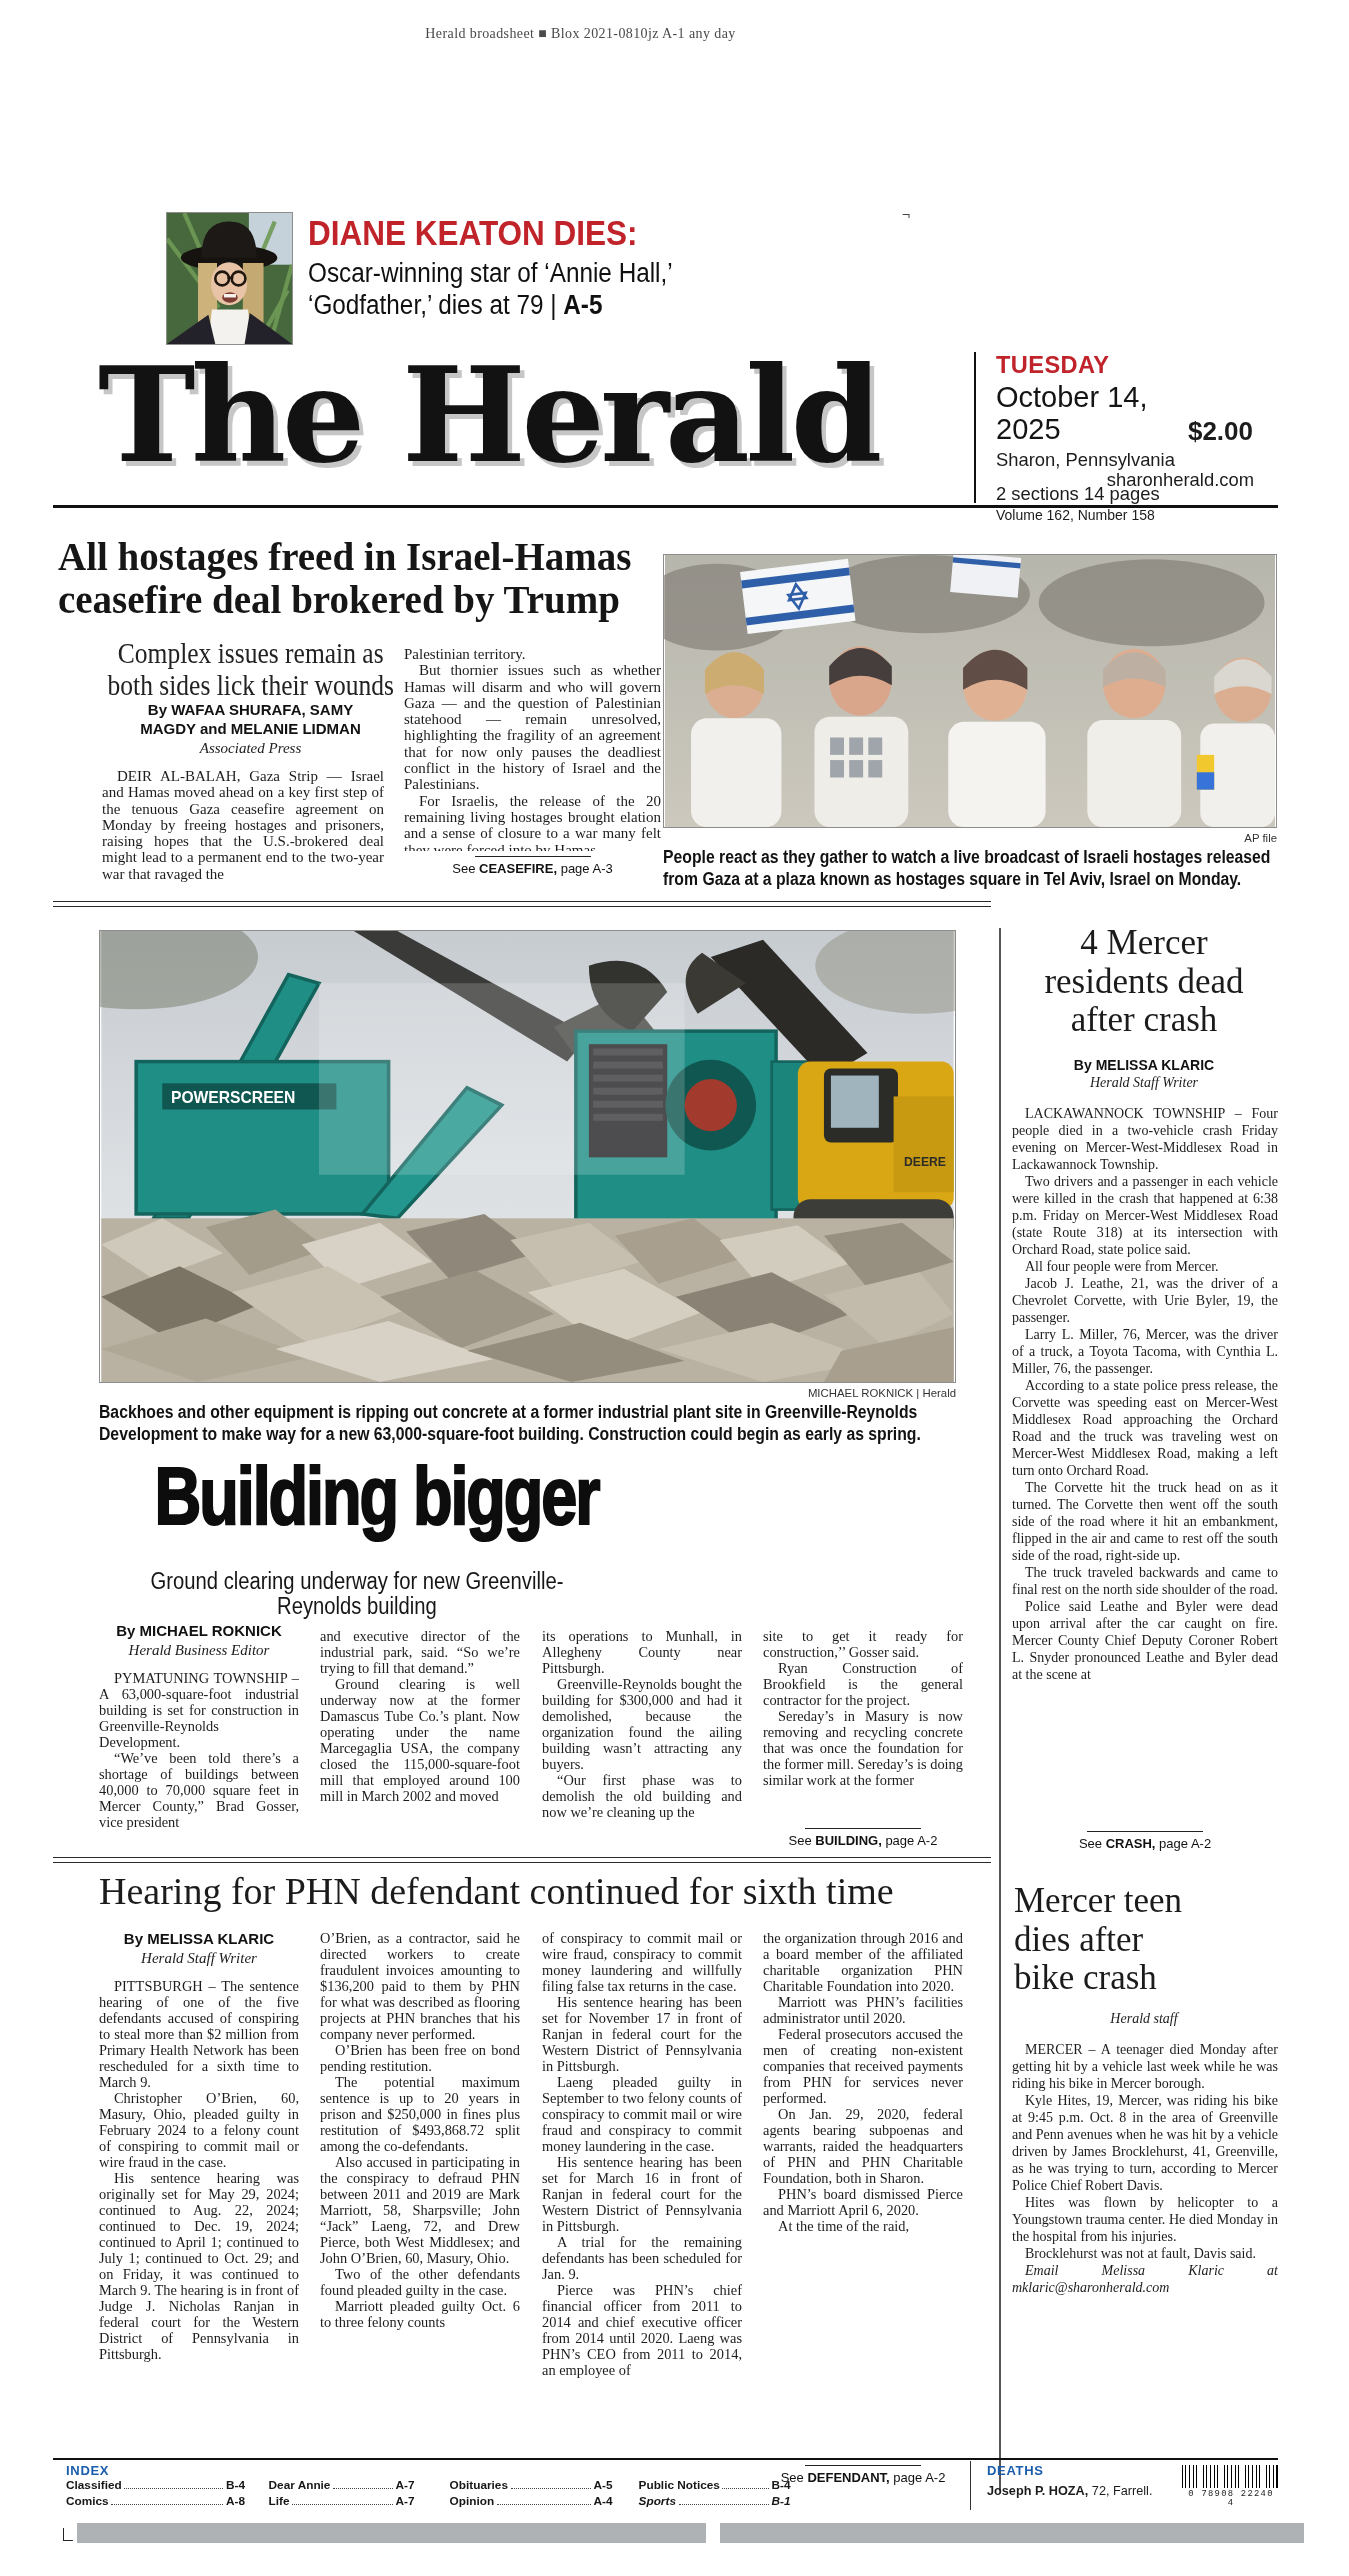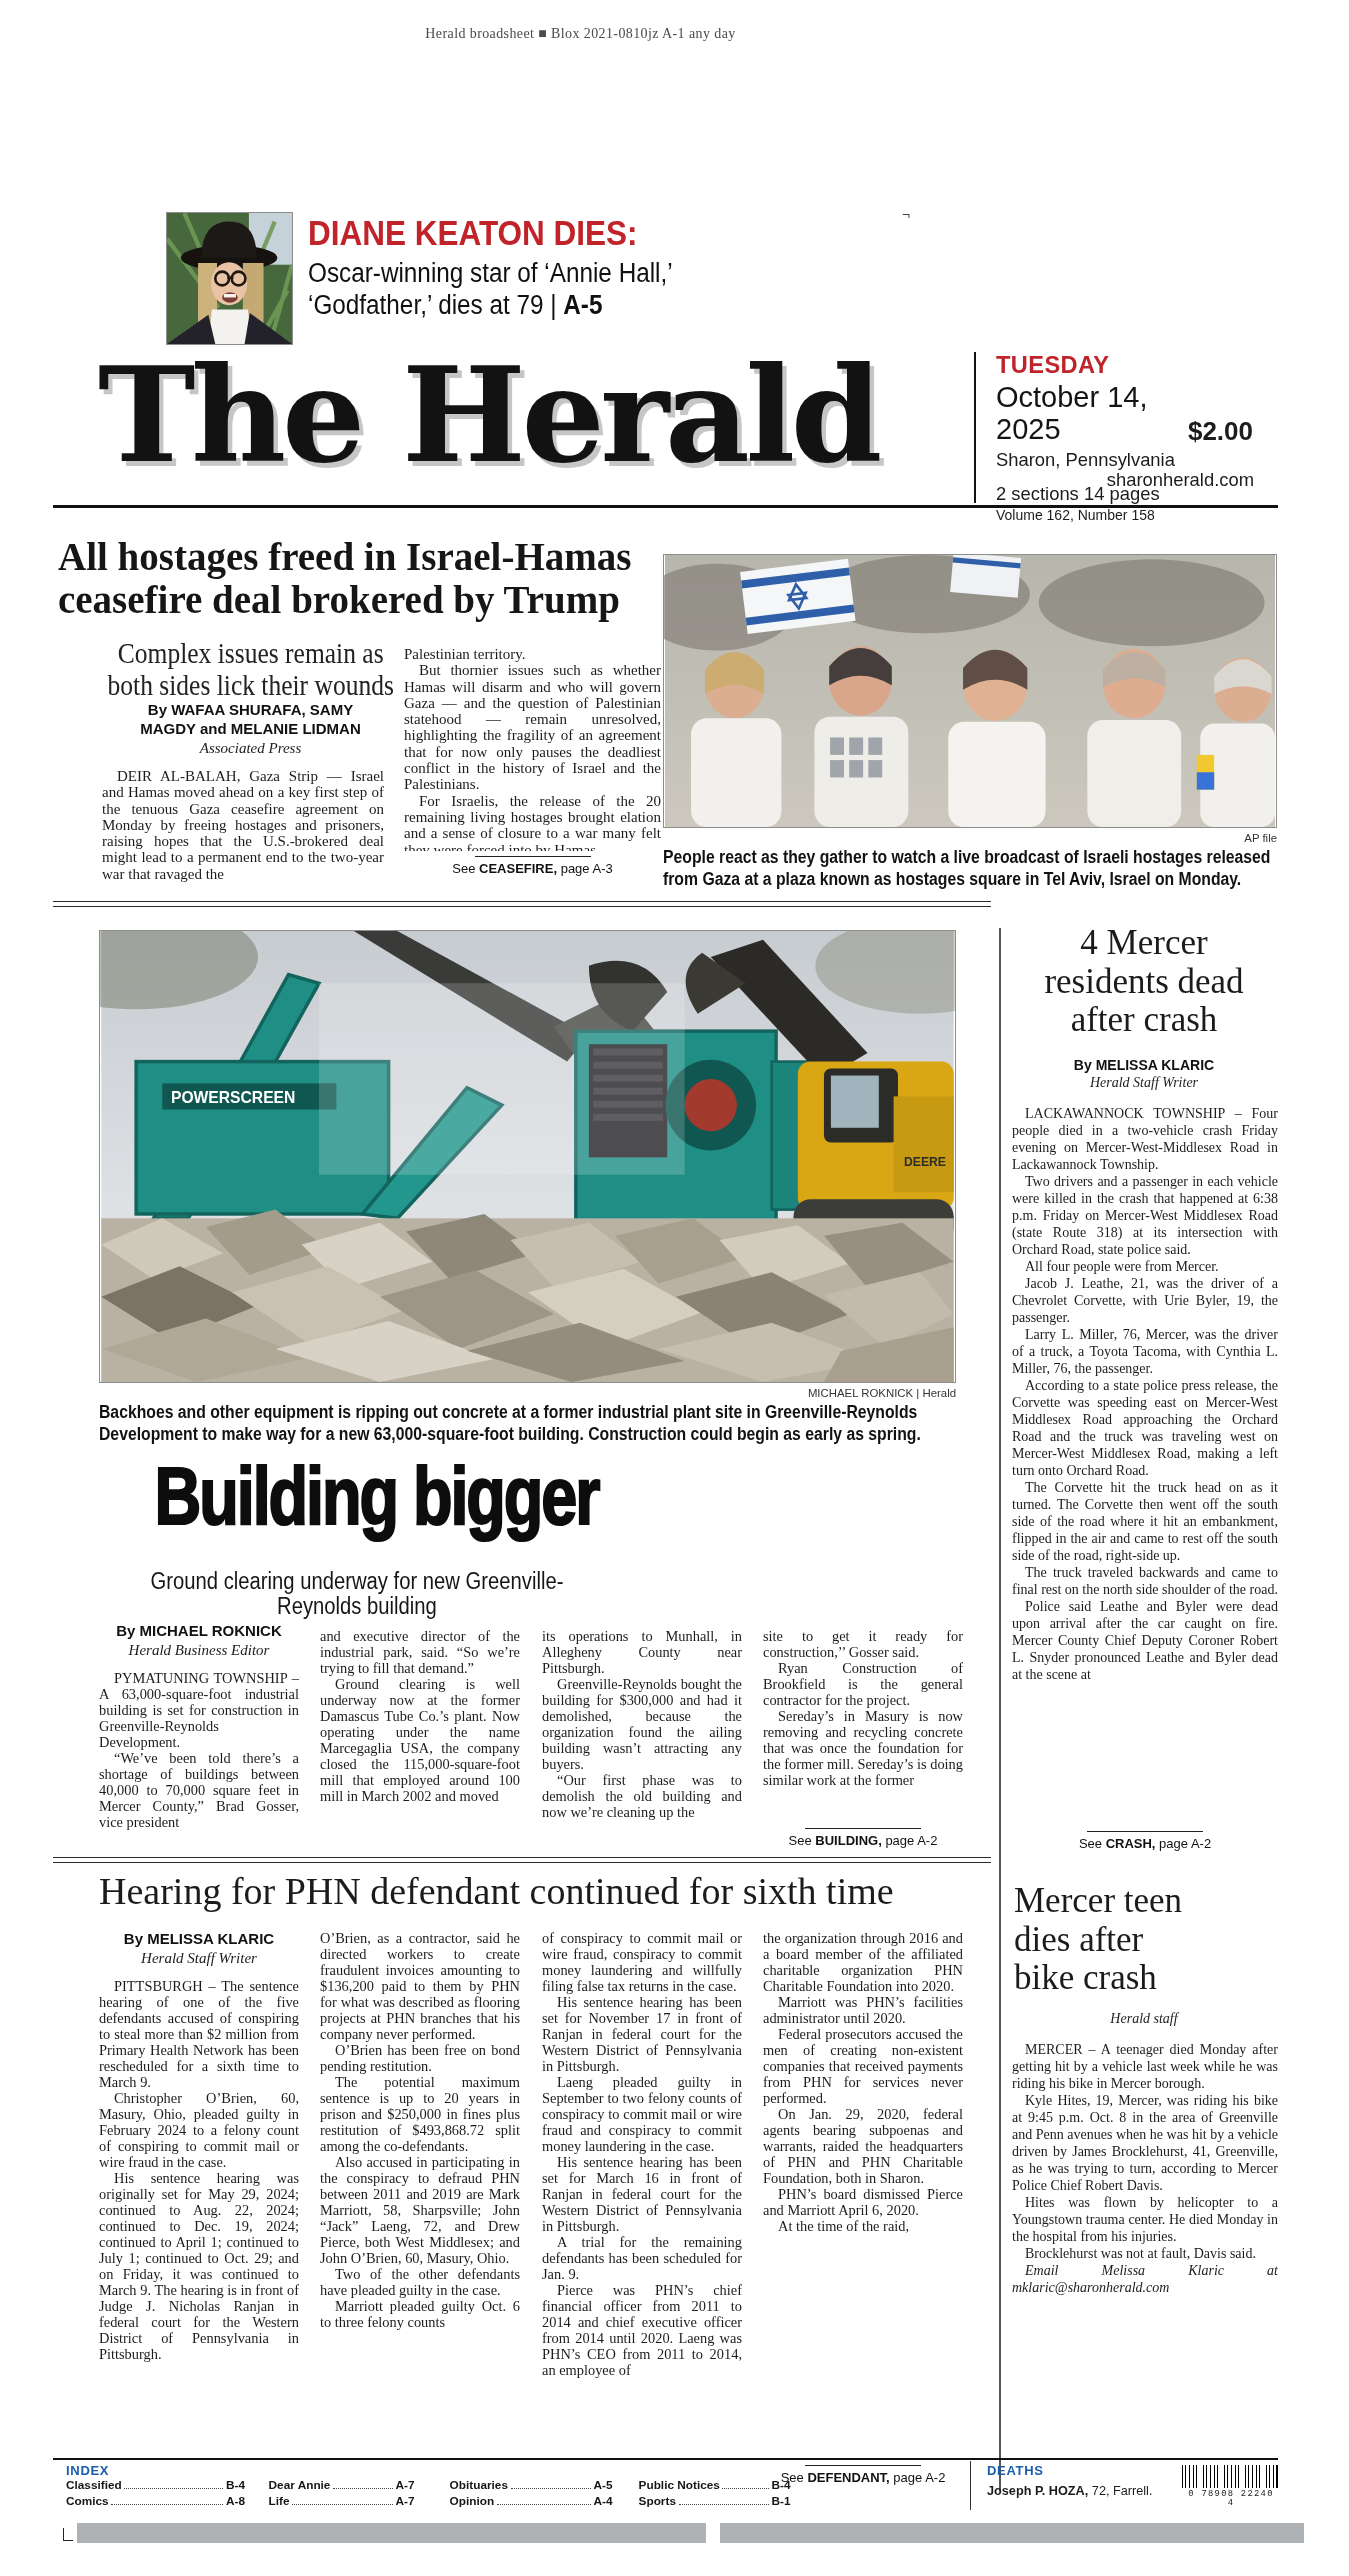--- a/index.html
+++ b/index.html
@@ -352,21 +352,21 @@
   <div class="abs body-text justify hidden-overflow" style="left:99px;top:1978px;width:200px;height:508px;font-size:14.4px;line-height:16px;">
       <p>PITTSBURGH – The sentence hearing of one of the five defendants accused of conspiring to steal more than $2 million from Primary Health Network has been rescheduled for a sixth time to March 9.</p>
       <p>Christopher O’Brien, 60, Masury, Ohio, pleaded guilty in February 2024 to a felony count of conspiring to commit mail or wire fraud in the case.</p>
       <p>His sentence hearing was originally set for May 29, 2024; continued to Aug. 22, 2024; continued to Dec. 19, 2024; continued to April 1; continued to July 1; continued to Oct. 29; and on Friday, it was continued to March 9. The hearing is in front of Judge J. Nicholas Ranjan in federal court for the Western District of Pennsylvania in Pittsburgh.</p>
     </div>
   <div class="abs body-text justify cont hidden-overflow" style="left:320px;top:1930px;width:200px;height:556px;font-size:14.4px;line-height:16px;">
       <p>O’Brien, as a contractor, said he directed workers to create fraudulent invoices amounting to $136,200 paid to them by PHN for what was described as flooring projects at PHN branches that his company never performed.</p>
       <p>O’Brien has been free on bond pending restitution.</p>
       <p>The potential maximum sentence is up to 20 years in prison and $250,000 in fines plus restitution of $493,868.72 split among the co-defendants.</p>
       <p>Also accused in participating in the conspiracy to defraud PHN between 2011 and 2019 are Mark Marriott, 58, Sharpsville; John “Jack” Laeng, 72, and Drew Pierce, both West Middlesex; and John O’Brien, 60, Masury, Ohio.</p>
-      <p>Two of the other defendants have pleaded guilty in the case.</p>
+      <p>Two of the other defendants found pleaded guilty in the case.</p>
       <p>Marriott pleaded guilty Oct. 6 to three felony counts</p>
     </div>
   <div class="abs body-text justify cont hidden-overflow" style="left:542px;top:1930px;width:200px;height:556px;font-size:14.4px;line-height:16px;">
       <p>of conspiracy to commit mail or wire fraud, conspiracy to commit money laundering and willfully filing false tax returns in the case.</p>
       <p>His sentence hearing has been set for November 17 in front of Ranjan in federal court for the Western District of Pennsylvania in Pittsburgh.</p>
       <p>Laeng pleaded guilty in September to two felony counts of conspiracy to commit mail or wire fraud and conspiracy to commit money laundering in the case.</p>
       <p>His sentence hearing has been set for March 16 in front of Ranjan in federal court for the Western District of Pennsylvania in Pittsburgh.</p>
       <p>A trial for the remaining defendants has been scheduled for Jan. 9.</p>
       <p>Pierce was PHN’s chief financial officer from 2011 to 2014 and chief executive officer from 2014 until 2020. Laeng was PHN’s CEO from 2011 to 2014, an employee of</p>
     </div>
@@ -429,21 +429,21 @@
     <div class="ix-cell" style="width:146px;margin-left:23.6px;">
       <span>Life</span>
         <span class="ix-dots"></span>
         <b>A-7</b>
       </div>
     <div class="ix-cell" style="width:163px;margin-left:35px;">
       <span>Opinion</span>
         <span class="ix-dots"></span>
         <b>A-4</b>
       </div>
-    <div class="ix-cell" style="width:152px;margin-left:26px;">
+    <div class="ix-cell" style="width:152px;margin-left:26px;font-style:italic;">
       <span>Sports</span>
         <span class="ix-dots"></span>
         <b>B-1</b>
       </div>
   </div>
   <div class="abs rule" style="left:970px;top:2461px;width:1.3px;height:49px;background:#333;"></div>
   <div class="abs blue-label" style="left:987px;top:2464px;">DEATHS</div>
   <div class="abs deaths-entry" style="left:987px;top:2484px;width:184px;">
     <b>Joseph P. HOZA,</b><span> 72, Farrell.</span>
   </div>

